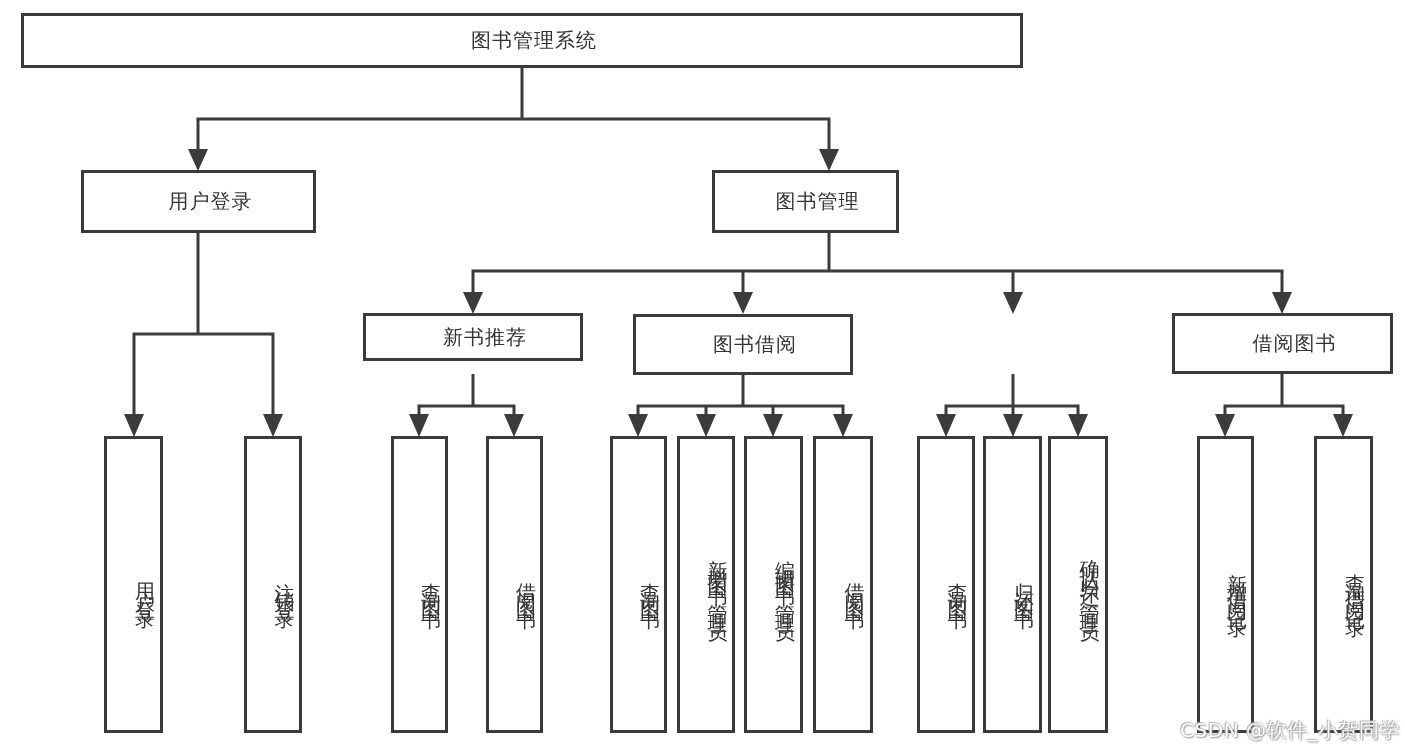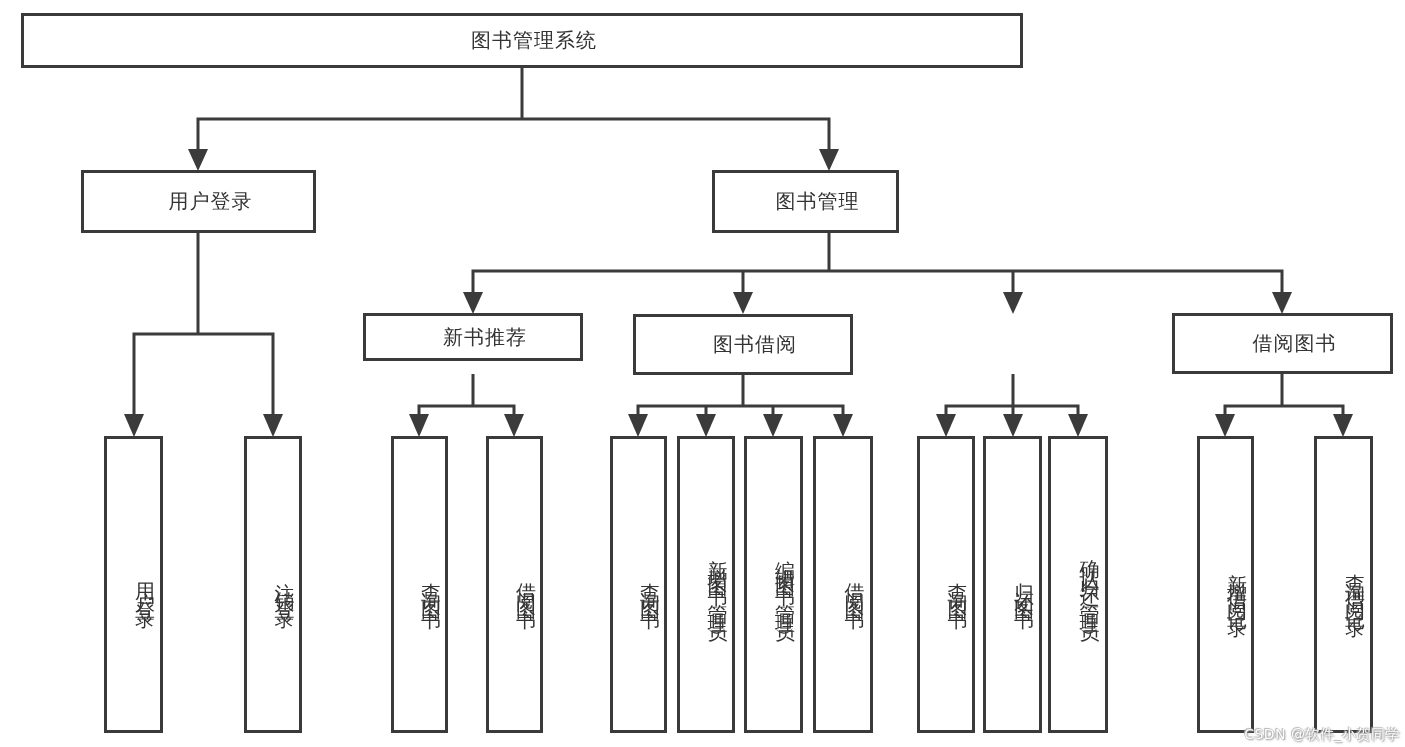--- a/index.html
+++ b/index.html
@@ -18,21 +18,21 @@
   .vtext {
     writing-mode:vertical-rl; text-orientation:mixed;
     font-size:20px; letter-spacing:9px; color:#333333;
     line-height:1;
   }
   .connector-layer { position:absolute; left:0; top:0; z-index:1; }
   .connector-layer path { fill:none; stroke:#3b3b3b; stroke-width:3; stroke-linejoin:miter; }
   .connector-layer polygon { fill:#3b3b3b; stroke:none; }
   .watermark {
     position:absolute; right:5px; bottom:3px; z-index:3;
-    font-size:14px; color:#ffffff; letter-spacing:0.5px;
+    font-size:20px; color:#ffffff; letter-spacing:0.5px;
     text-shadow:0 0 1px #9a9a9a, 1px 1px 2px #8c8c8c, -1px -1px 1px #b5b5b5;
     white-space:nowrap;
   }
 </style>
 </head>
 <body>
 
 <div class="canvas">
 
   <svg class="connector-layer" width="1405" height="747" viewBox="0 0 1405 747">

